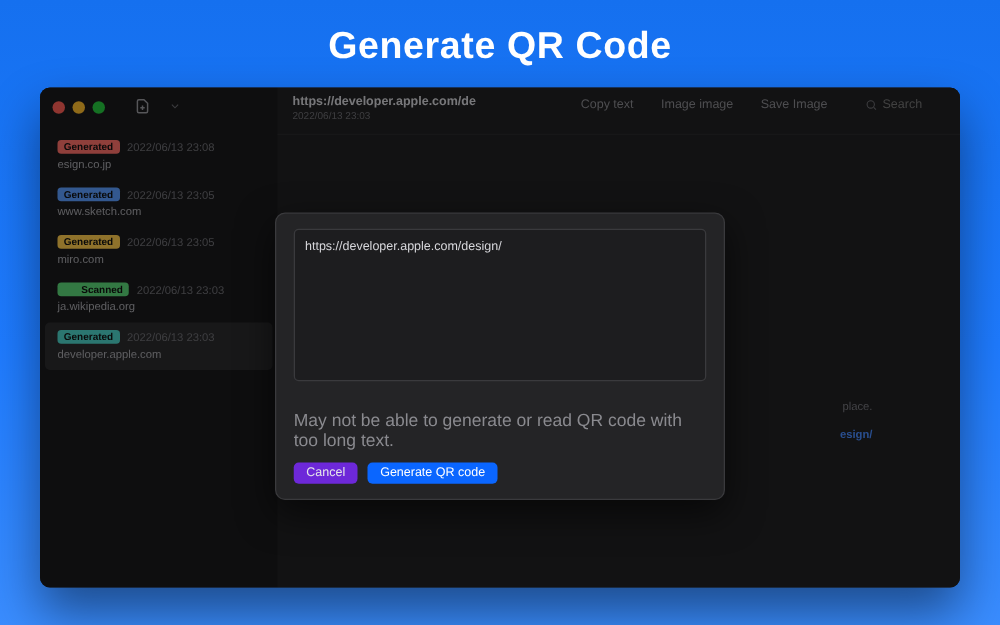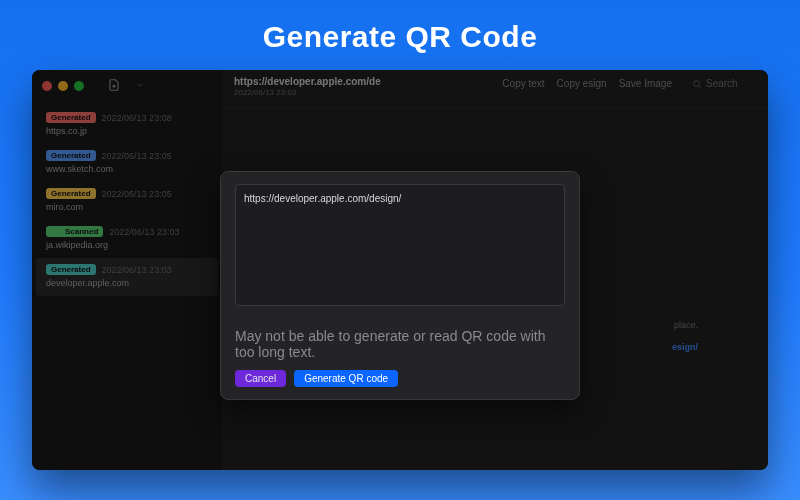--- a/index.html
+++ b/index.html
@@ -42,21 +42,21 @@
   .main {
     flex:1; height:100%; background:#202022; padding-top:0; position:relative;
   }
   .main-header {
     height:38px; display:flex; align-items:flex-start; padding:6px 12px 0 12px; gap:14px;
     border-bottom:1px solid #2a2a2c; color:#c9c9cd;
   }
   .mh-titleblock { display:flex; flex-direction:column; }
   .mh-title { font-size:10px; font-weight:600; color:#d5d5d9;white-space:nowrap; max-width:170px; overflow:hidden; text-overflow:ellipsis;}
   .mh-sub { font-size:8px; color:#6e6e73; margin-top:1px;}
-  .mh-actions { display:flex; gap:12px; margin-left:auto; align-items:center; padding-top:2px;}
+  .mh-actions { display:flex; gap:22px; margin-left:auto; align-items:center; padding-top:2px;}
   .mh-act { font-size:10px; color:#8a8a8f; cursor:pointer; }
   .search-wrap { display:flex; align-items:center; gap:4px; color:#6e6e73; font-size:10px; margin-left:8px;}
   .search-wrap input { background:transparent; border:none; outline:none; color:#8a8a8f; font-size:10px; width:50px;}
   .search-icon { width:10px; height:10px; }
 
   .body-area {
     position:absolute; left:0; right:0; top:38px; bottom:0; padding:18px;
     display:flex; flex-direction:column; align-items:center; color:#9a9a9f;
   }
   .hint-line { position:absolute; bottom:140px; right:70px; font-size:9px; color:#7a7a80;}
@@ -110,21 +110,21 @@
       </span>
     </div>
   </div>
 
   <div class="sidebar" id="sidebar">
       <div class="side-item">
         <div class="side-row1">
           <span class="badge b-red">Generated</span>
           <span class="side-date">2022/06/13 23:08</span>
         </div>
-        <div class="side-sub">https.co.jp</div>
+        <div class="side-sub">esign.co.jp</div>
       </div>
       <div class="side-item">
         <div class="side-row1">
           <span class="badge b-blue">Generated</span>
           <span class="side-date">2022/06/13 23:05</span>
         </div>
         <div class="side-sub">www.sketch.com</div>
       </div>
       <div class="side-item">
         <div class="side-row1">
@@ -150,21 +150,21 @@
     </div>
 
   <div class="main">
     <div class="main-header">
       <div class="mh-titleblock">
         <div class="mh-title">https://developer.apple.com/de</div>
         <div class="mh-sub">2022/06/13 23:03</div>
       </div>
       <div class="mh-actions">
         <span class="mh-act">Copy text</span>
-        <span class="mh-act">Copy esign</span>
+        <span class="mh-act">Image image</span>
         <span class="mh-act">Save Image</span>
         <span class="search-wrap">
           <svg class="search-icon" viewBox="0 0 24 24" fill="none" stroke="#6e6e73" stroke-width="2">
             <circle cx="11" cy="11" r="7"></circle>
               <line x1="21" y1="21" x2="16.65" y2="16.65"></line>
           </svg>
           <input placeholder="Search" style="">
         </span>
       </div>
     </div>

